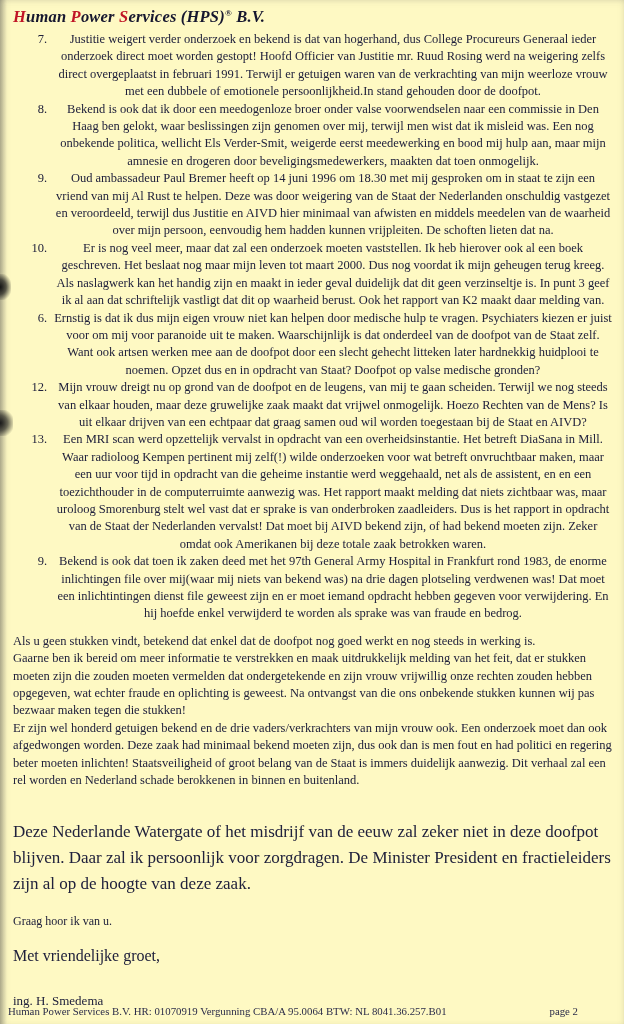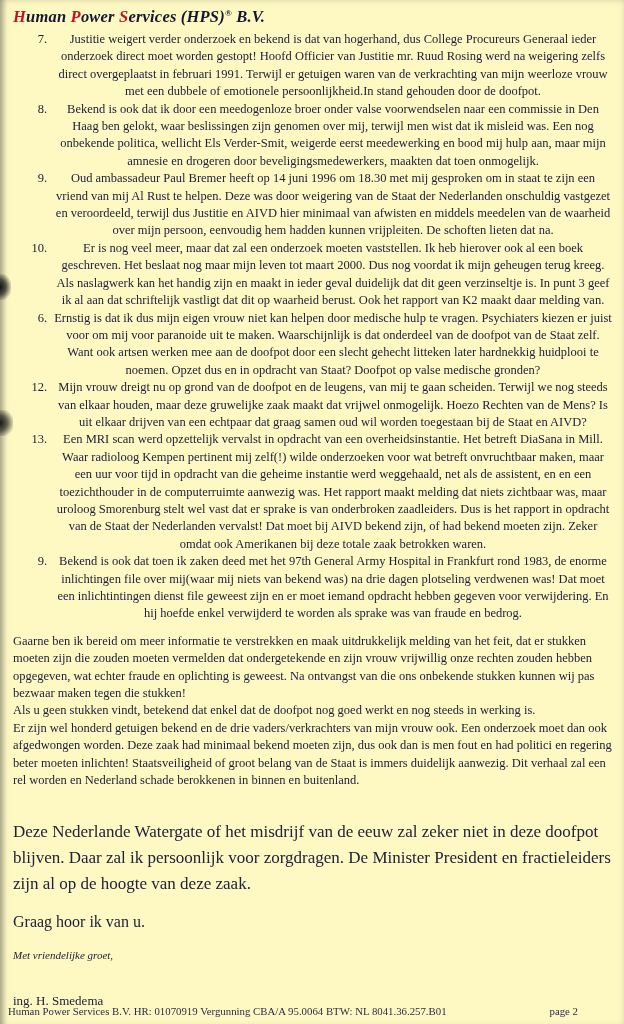--- a/index.html
+++ b/index.html
@@ -40,22 +40,22 @@
   .num{flex:none;width:21px;text-align:right;padding-right:7px;}
   .litext{flex:1;text-align:center;}
   
   .paras{
     margin:10px 11px 0 13px;
     font-size:12.5px;
     line-height:17.4px;
   }
   .paras p{margin:0;}
   p.closing{margin:30px 11px 0 13px;font-size:17px;line-height:26px;}
-  p.request{margin:16px 11px 10px 13px;font-size:16px;line-height:17.4px;}
-  p.salutation{margin:16px 11px 0 13px;font-size:11px;line-height:17.4px;font-style:italic;}
+  p.request{margin:16px 11px 10px 13px;font-size:12px;line-height:17.4px;}
+  p.salutation{margin:16px 11px 0 13px;font-size:16px;line-height:17.4px;}
   p.signature{margin:28px 11px 0 13px;font-size:13px;line-height:17.4px;}
   
   .footer{
     position:absolute;left:8px;right:14px;bottom:7px;
     display:flex;justify-content:space-between;align-items:baseline;
     font-size:10.8px;color:#2b2c49;
   }
   .footer .page-num{margin-right:32px;text-align:right;}
   
   .smudge{position:absolute;pointer-events:none;}
@@ -112,22 +112,22 @@
         <div class="num">13.</div>
         <div class="litext">Een MRI scan werd opzettelijk vervalst in opdracht van een overheidsinstantie. Het betreft DiaSana in Mill. Waar radioloog Kempen pertinent mij zelf(!) wilde onderzoeken voor wat betreft onvruchtbaar maken, maar een uur voor tijd in opdracht van die geheime instantie werd weggehaald, net als de assistent, en en een toezichthouder in de computerruimte aanwezig was. Het rapport maakt melding dat niets zichtbaar was, maar uroloog Smorenburg stelt wel vast dat er sprake is van onderbroken zaadleiders. Dus is het rapport in opdracht van de Staat der Nederlanden vervalst! Dat moet bij AIVD bekend zijn, of had bekend moeten zijn. Zeker omdat ook Amerikanen bij deze totale zaak betrokken waren.</div>
       </div>
       <div class="li">
         <div class="num">9.</div>
         <div class="litext">Bekend is ook dat toen ik zaken deed met het 97th General Army Hospital in Frankfurt rond 1983, de enorme inlichtingen file over mij(waar mij niets van bekend was) na drie dagen plotseling verdwenen was! Dat moet een inlichtintingen dienst file geweest zijn en er moet iemand opdracht hebben gegeven voor verwijdering. En hij hoefde enkel verwijderd te worden als sprake was van fraude en bedrog.</div>
       </div>
     </div>
 
   <div class="paras">
+      <p>Als u geen stukken vindt, betekend dat enkel dat de doofpot nog goed werkt en nog steeds in werking is.</p>
       <p>Gaarne ben ik bereid om meer informatie te verstrekken en maak uitdrukkelijk melding van het feit, dat er stukken moeten zijn die zouden moeten vermelden dat ondergetekende en zijn vrouw vrijwillig onze rechten zouden hebben opgegeven, wat echter fraude en oplichting is geweest. Na ontvangst van die ons onbekende stukken kunnen wij pas bezwaar maken tegen die stukken!</p>
-      <p>Als u geen stukken vindt, betekend dat enkel dat de doofpot nog goed werkt en nog steeds in werking is.</p>
       <p>Er zijn wel honderd getuigen bekend en de drie vaders/verkrachters van mijn vrouw ook. Een onderzoek moet dan ook afgedwongen worden. Deze zaak had minimaal bekend moeten zijn, dus ook dan is men fout en had politici en regering beter moeten inlichten! Staatsveiligheid of groot belang van de Staat is immers duidelijk aanwezig. Dit verhaal zal een rel worden en Nederland schade berokkenen in binnen en buitenland.</p>
     </div>
 
   <p class="closing">Deze Nederlande Watergate of het misdrijf van de eeuw zal zeker niet in deze doofpot blijven. Daar zal ik persoonlijk voor zorgdragen. De Minister President en fractieleiders zijn al op de hoogte van deze zaak.</p>
 
   <p class="request">Graag hoor ik van u.</p>
 
   <p class="salutation">Met vriendelijke groet,</p>
 
   <p class="signature">ing. H. Smedema</p>

